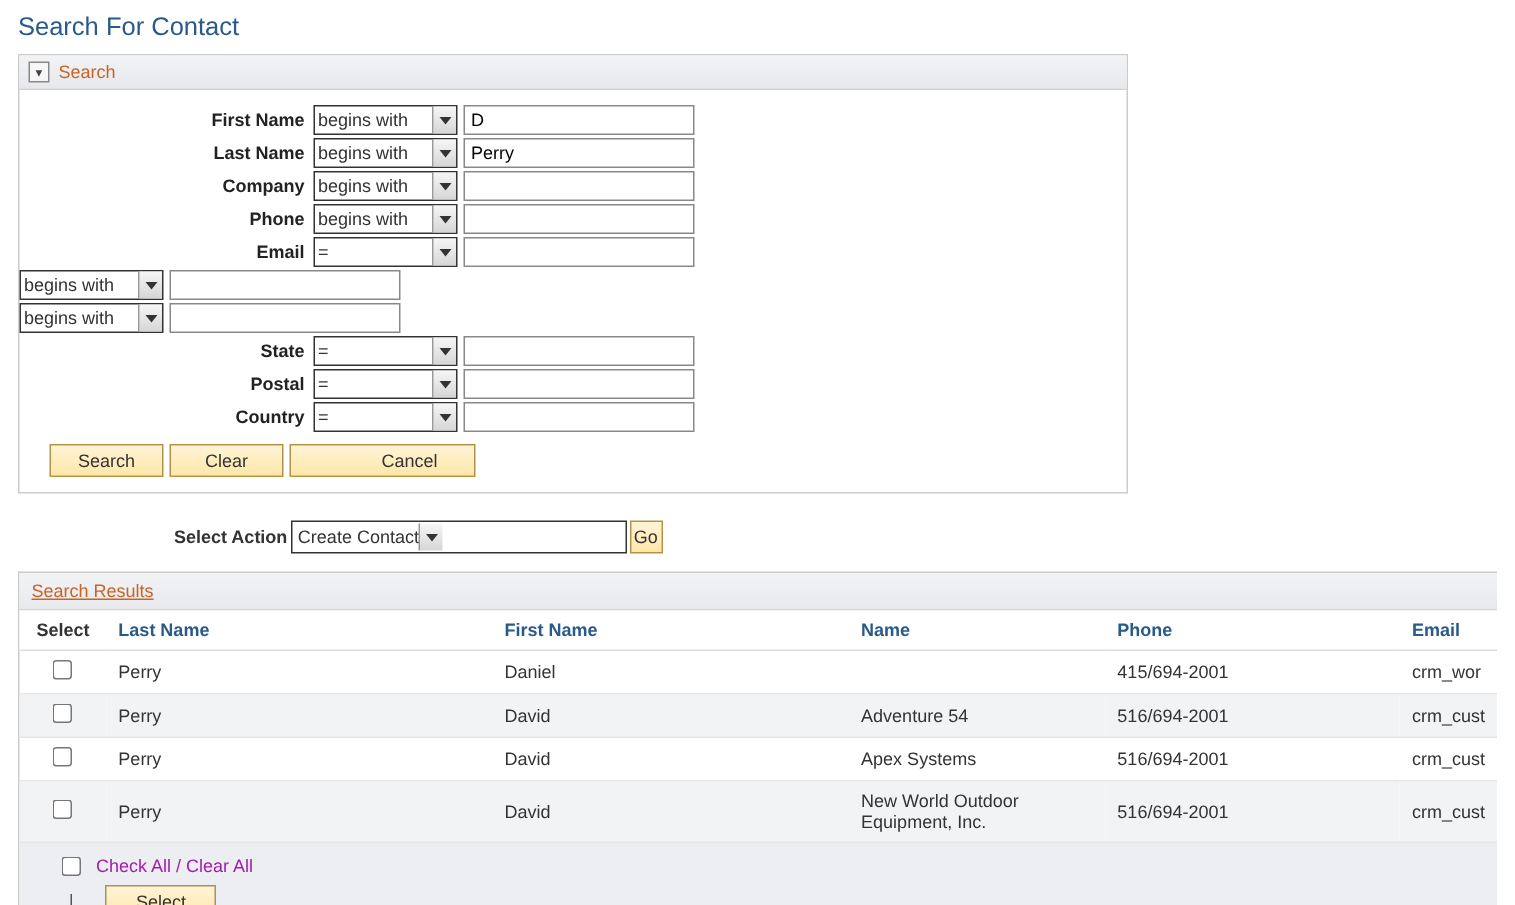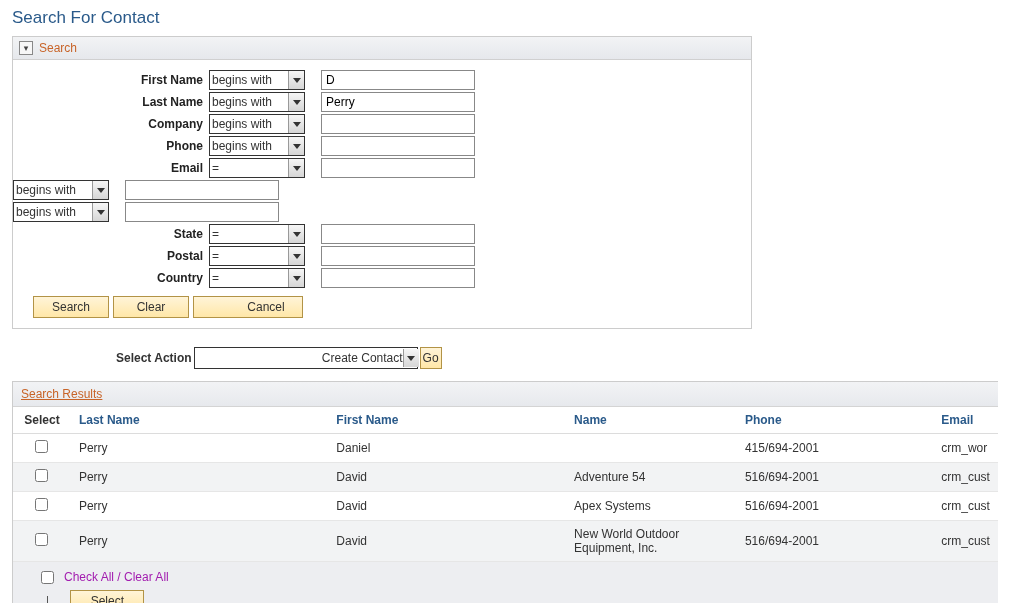--- a/index.html
+++ b/index.html
@@ -6,32 +6,32 @@
   body { font-family: Arial, Helvetica, sans-serif; font-size: 12px; color: #333; background: #fff; }
   .page { padding: 6px 12px; }
   .page-title { color: #2a5a8a; font-size: 17px; font-weight: normal; margin: 2px 0 8px 0; }
   .panel { border: 1px solid #ccc; width: 740px; margin-bottom: 18px; }
   .panel-header { background: linear-gradient(#f2f3f5, #e6e8ec); border-bottom: 1px solid #d0d0d0; padding: 4px 6px; display: flex; align-items: center; gap: 6px; }
   .toggle-box { width: 14px; height: 14px; border: 1px solid #888; background: #f7f7f7; display: inline-flex; align-items: center; justify-content: center; font-size: 9px; color: #444; cursor: pointer; }
   .panel-title { color: #c86428; font-size: 12px; }
   .panel-body { padding: 10px 0 10px 0; }
   .form-row { display: flex; align-items: center; margin-bottom: 2px; }
   .form-label { width: 196px; text-align: right; padding-right: 6px; font-weight: bold; color: #222; font-size: 12px; }
-  .operator-select { width: 96px; height: 20px; border: 1px solid #333; background: #fff; font-size: 12px; padding: 0 2px; margin-right: 16px; position: relative; display:flex; align-items:center; justify-content:space-between;}
+  .operator-select { width: 96px; height: 20px; border: 1px solid #333; background: #fff; font-size: 12px; padding: 0 2px; margin-right: 4px; position: relative; display:flex; align-items:center; justify-content:space-between;}
   .select-arrow { width: 16px; height: 18px; background: linear-gradient(#f6f6f6,#d6d6d6); border-left:1px solid #999; display:flex; align-items:center; justify-content:center; margin-right:-2px;}
   .select-arrow::after { content:""; width:0; height:0; border-left:4px solid transparent; border-right:4px solid transparent; border-top:5px solid #333;}
   .text-input { width: 154px; height: 20px; border: 1px solid #888; padding: 2px 4px; font-size: 12px; }
   .button-row { padding: 6px 0 0 20px; display: flex; gap: 4px; }
   .btn { background: linear-gradient(#fff4d8,#ffe7a8); border: 1px solid #b29346; height: 22px; font-size: 12px; color: #333; cursor: pointer; display:inline-flex; align-items:center; justify-content:center;}
   .btn-wide { width: 76px; }
   .btn-mid { width: 76px; }
-  .btn-can { width: 110px; padding-left: 36px; }
+  .btn-can { width: 124px; padding-left: 36px; }
   .action-row { display: flex; align-items: center; margin: 10px 0 12px 104px; gap: 2px; }
   .action-row .lbl { font-weight: bold; font-size: 12px; }
-  .action-select { width: 224px; height: 22px; border: 1px solid #333; font-size: 12px; display:flex; align-items:center; justify-content:flex-end; padding-left:4px;}
+  .action-select { width: 224px; height: 22px; border: 1px solid #333; font-size: 12px; display:flex; align-items:center; justify-content:flex-start; padding-left:4px;}
   .btn-go { width: 22px; }
   .results-wrap { border: 1px solid #ccc; border-right:none; }
   .results-header { background: linear-gradient(#f2f3f5, #e7e9ed); border-bottom: 1px solid #d4d4d4; padding: 5px 8px; color: #c86428; font-size: 12px; text-decoration: underline; }
   .grid { width: 100%; border-collapse: collapse; }
   .grid th { text-align: left; padding: 6px 8px; color: #2a5a8a; font-size: 12px; border-bottom: 1px solid #dcdcdc; font-weight:bold; background:#fff;}
   .grid th.sel { width: 58px; color:#333; text-align:center;}
   .grid td { padding: 6px 8px; border-bottom: 1px solid #e6e6e6; font-size: 12px; color: #333; vertical-align: middle; }
   .grid tr.even td { background: #f2f3f4; }
   .grid td.sel { text-align: center; }
   .col-last { width: 260px; }

